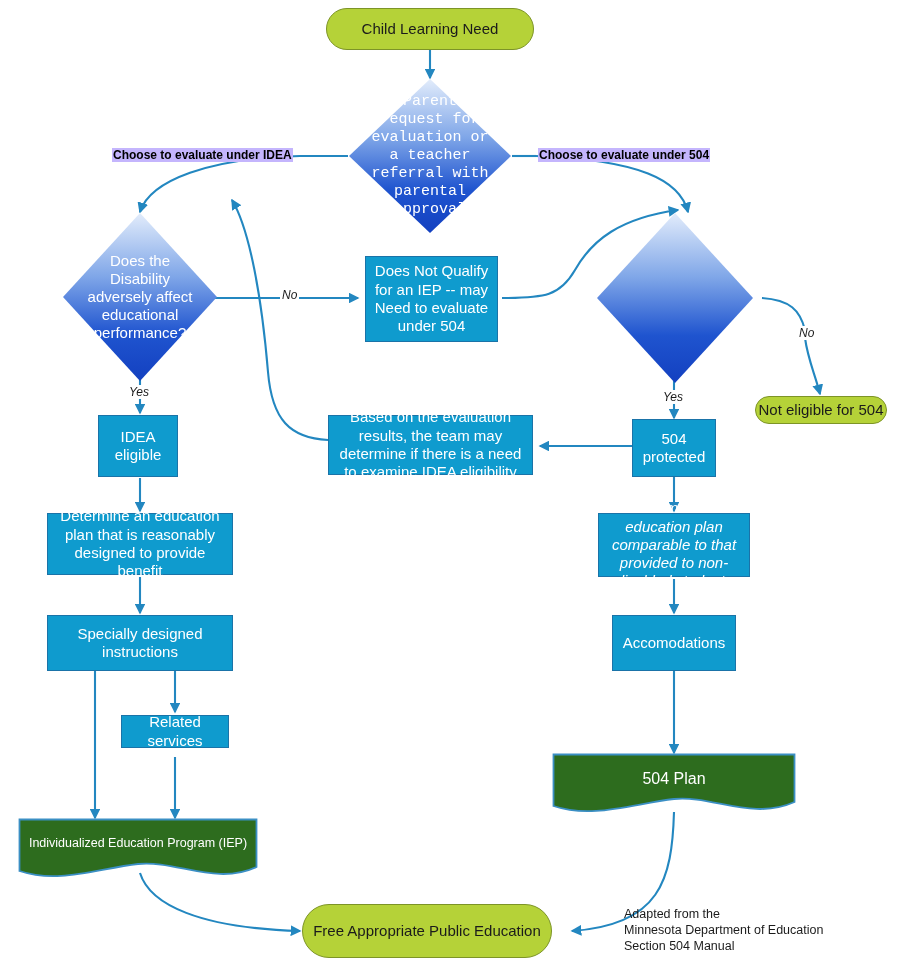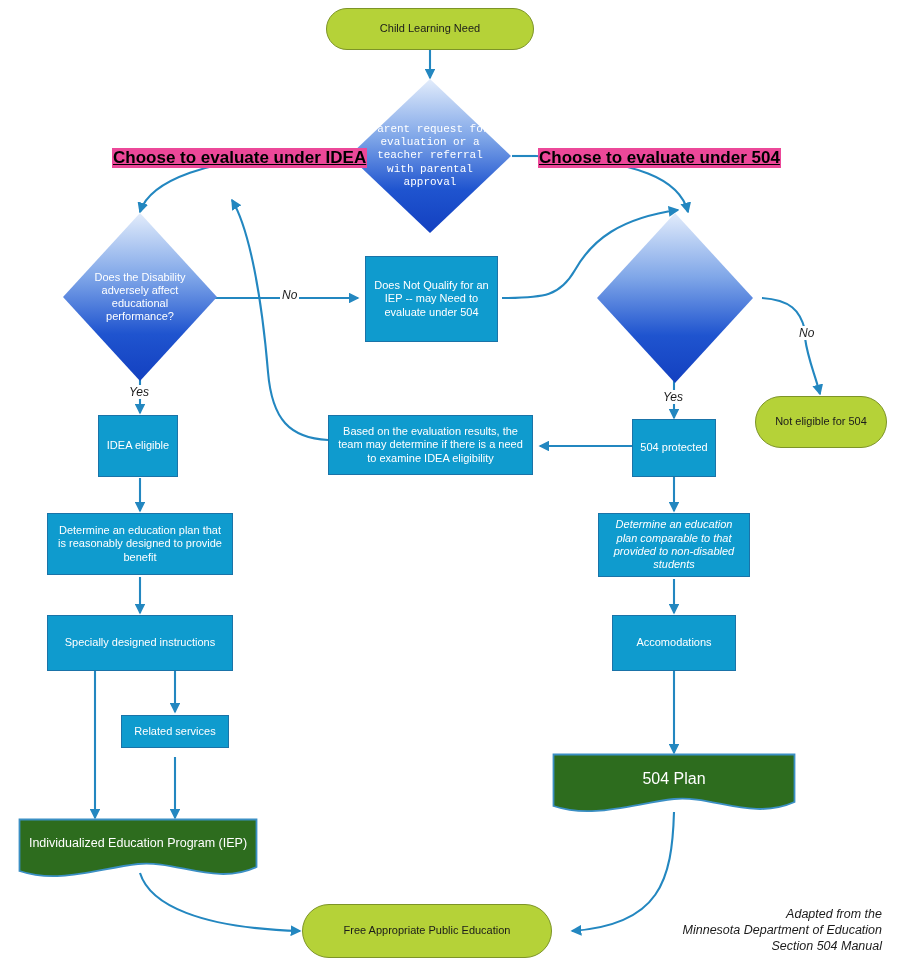--- a/index.html
+++ b/index.html
@@ -89,42 +89,40 @@
     color: #1b1b1b;
     background: #ffffff;
     white-space: nowrap;
     z-index: 4;
     padding: 0 2px;
   }
   .branch-label {
     position: absolute;
     font-weight: bold;
     color: #000000;
-    font-size: 17px;
+    font-size: 12px;
     white-space: nowrap;
     z-index: 4;
-    background: #ec4899;
+    background: #c4b5fd;
     padding: 0 1px;
-    text-decoration: underline;
   }
   .yn-label {
     font-size: 12px;
     font-style: italic;
   }
   .credit {
     position: absolute;
-    text-align: right;
+    text-align: left;
     color: #1b1b1b;
     font-size: 12.5px;
     line-height: 1.28;
     white-space: nowrap;
     z-index: 4;
-    font-style: italic;
-  }
-  .fs11 { font-size: 11px; }
+  }
+  .fs11 { font-size: 15px; }
   .fs12 { font-size: 16px; }
   .fs125 { font-size: 12.5px; }
 </style>
 </head>
 <body>
 
 <div id="canvas">
 
   <svg id="wires" viewBox="0 0 900 979" xmlns="http://www.w3.org/2000/svg">
     <defs>
@@ -214,21 +212,21 @@
   <div class="edge-label yn-label" style="left:280px; top:288px;">No</div>
 
   <div class="node diamond" style="left:596px; top:212px; width:158px; height:172px;">
     <svg width="158" height="172" viewBox="0 0 158 172">
       <polygon points="79,1 157,86 79,171 1,86" fill="url(#diamondGrad)"></polygon>
     </svg>
   </div>
 
   <div class="edge-label yn-label" style="left:797px; top:326px;">No</div>
 
-  <div class="node pill fs11" style="left:755px; top:396px; width:132px; height:52px;">
+  <div class="node pill fs11" style="left:755px; top:396px; width:132px; height:28px;">
     <span>Not eligible for 504</span>
   </div>
 
   <div class="edge-label yn-label" style="left:127px; top:385px;">Yes</div>
 
   <div class="node rect fs11" style="left:98px; top:415px; width:80px; height:62px;">
     <span>IDEA eligible</span>
   </div>
 
   <div class="edge-label yn-label" style="left:661px; top:390px;">Yes</div>

